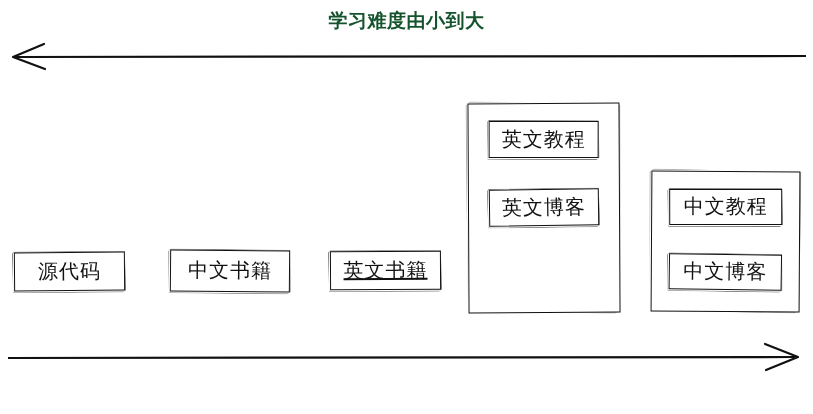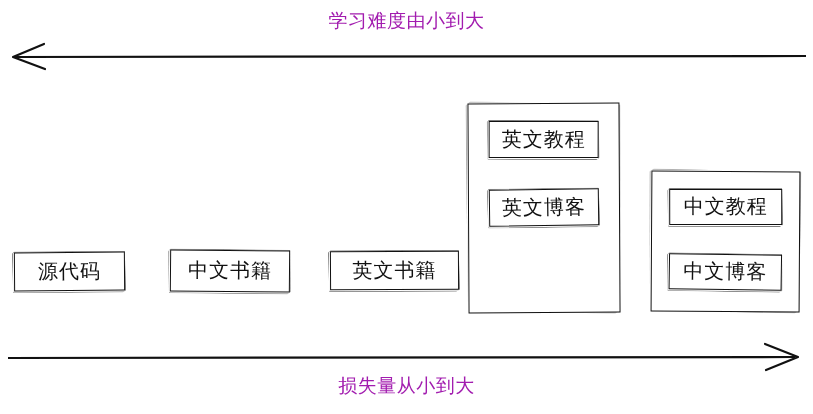--- a/index.html
+++ b/index.html
@@ -13,25 +13,25 @@
   #canvas {
     position: relative;
     width: 813px;
     height: 414px;
     background: #ffffff;
     overflow: hidden;
   }
   .axis-label {
     position: absolute;
     font-size: 19px;
-    color: #a21caf;
+    color: #14532d;
     letter-spacing: 0.5px;
     white-space: nowrap;
     text-align: center;
-    font-weight: 400;
+    font-weight: 700;
   }
   #top-label { top: 8px; left: 0; width: 813px; }
   #bottom-label { top: 373px; left: 0; width: 813px; }
 
   .axis-svg {
     position: absolute;
     left: 0;
     pointer-events: none;
   }
   #top-axis { top: 36px; }
@@ -106,21 +106,21 @@
   </svg>
 
   <div class="node r1" style="left:14px; top:252px; width:111px; height:39px;">
     <span class="node-text">源代码</span>
   </div>
 
   <div class="node r2" style="left:170px; top:250px; width:120px; height:42px;">
     <span class="node-text">中文书籍</span>
   </div>
 
-  <div class="node r3" style="left:330px; top:251px; width:129px; height:39px;">
+  <div class="node r3" style="left:330px; top:251px; width:111px; height:39px;text-decoration:underline;">
     <span class="node-text">英文书籍</span>
   </div>
 
   <div class="group r3" style="left:468px; top:103px; width:152px; height:210px;">
     <div class="node r4" style="left:20px; top:17px; width:110px; height:37px;">
       <span class="node-text">英文教程</span>
     </div>
     <div class="node r1" style="left:20px; top:85px; width:110px; height:37px;">
       <span class="node-text">英文博客</span>
     </div>
@@ -133,15 +133,14 @@
     <div class="node r2" style="left:17px; top:82px; width:113px; height:36px;">
       <span class="node-text">中文博客</span>
     </div>
   </div>
 
   <svg class="axis-svg" id="bottom-axis" width="813" height="45">
     <line x1="8" y1="22" x2="795" y2="21" stroke="#111111" stroke-width="2.2"></line>
     <polyline points="765,8 798,21 766,34" fill="none" stroke="#111111" stroke-width="2.2" stroke-linejoin="round" stroke-linecap="round"></polyline>
   </svg>
 
-  <div class="axis-label" id="bottom-label">损失量从小到大</div>
 
 </div>
 
 </body></html>

